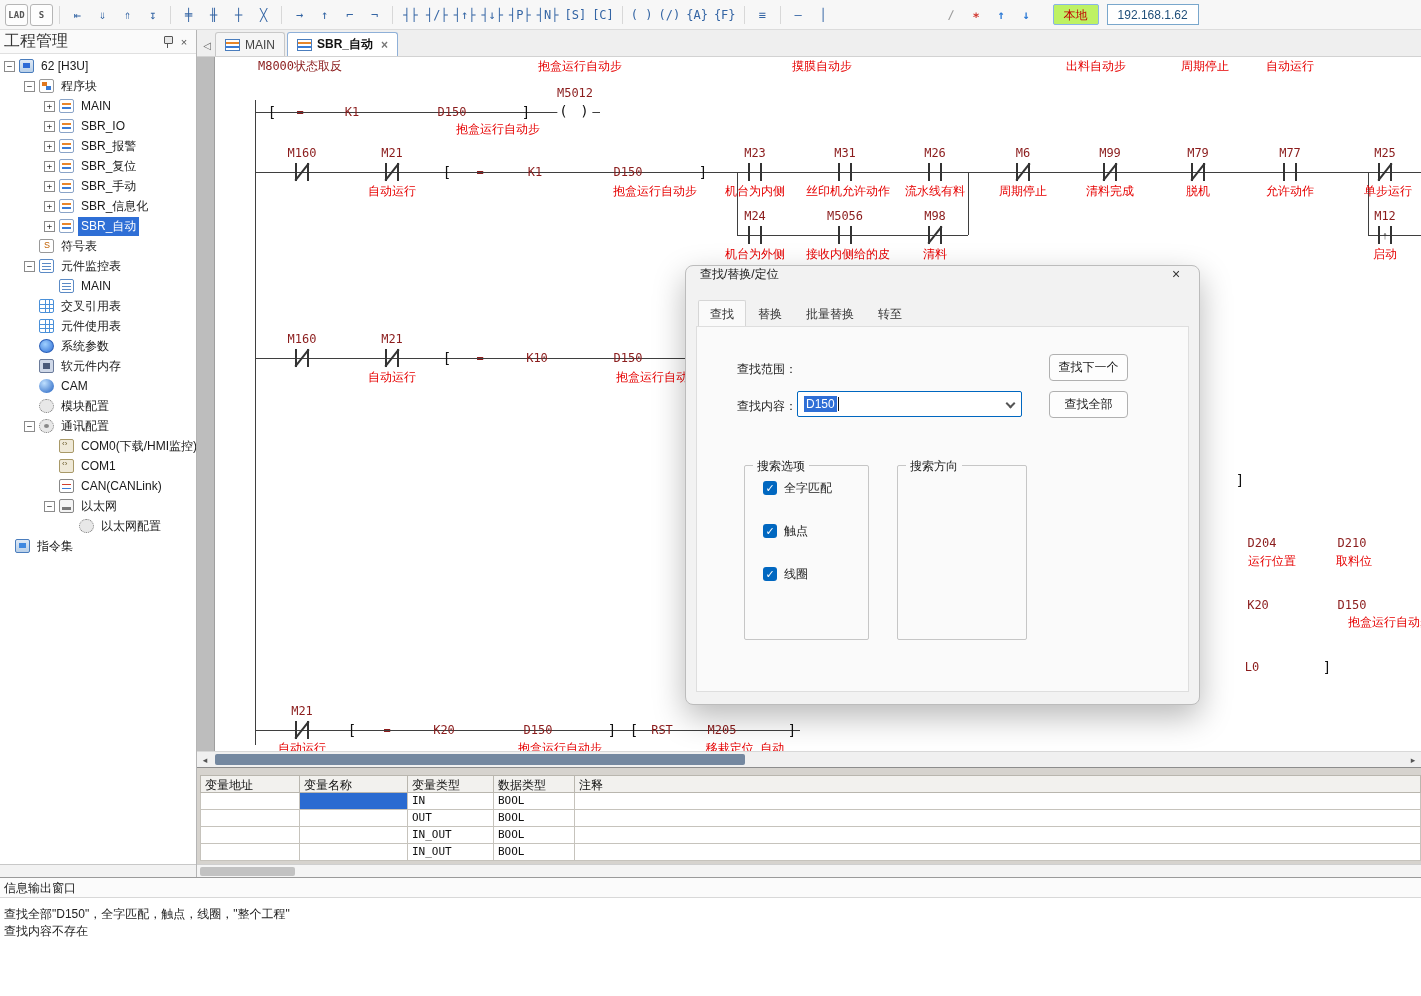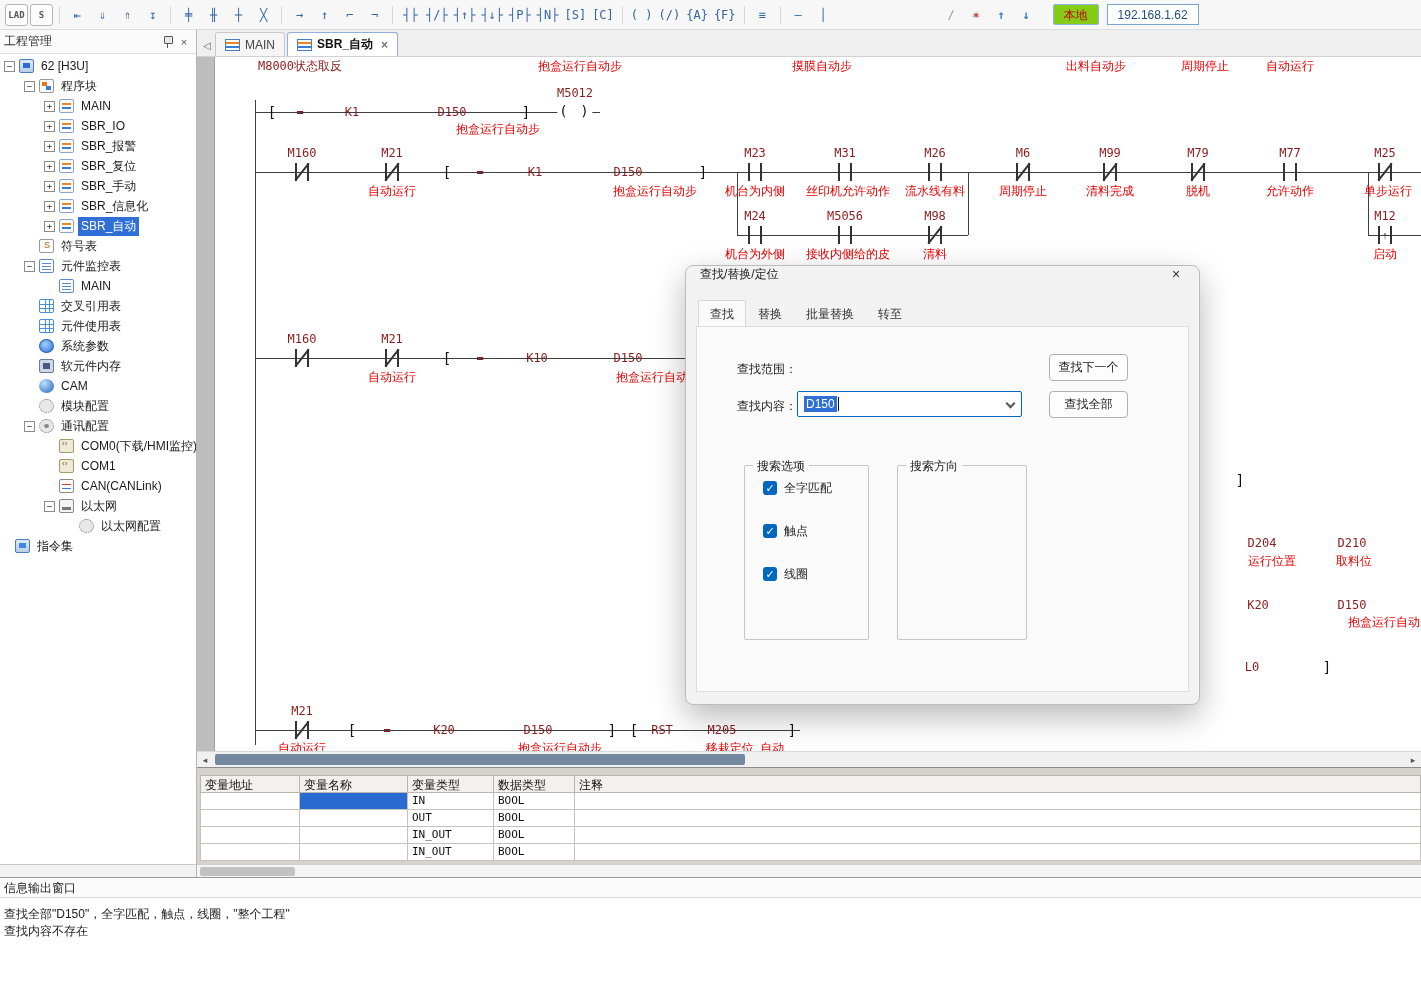--- a/index.html
+++ b/index.html
@@ -12,31 +12,31 @@
   border-bottom:1px solid #dcdcdc;display:flex;align-items:center;padding:0 4px}
 #tb-groups{display:flex;align-items:center}
 .tb-btn{display:inline-flex;align-items:center;justify-content:center;min-width:23px;height:22px;
   padding:0 2px;margin:0 1px;border-radius:3px;color:#3465a4;
   font-family:"DejaVu Sans Mono","Liberation Mono",monospace;font-size:12px;cursor:pointer}
 .tb-btn.boxed{border:1px solid #b5b5b5;background:#fdfdfd;color:#555;font-size:9px;font-weight:bold}
 .tb-btn.red{color:#d0342c;font-weight:bold}
 .tb-btn.blue{color:#2e7bd6;font-weight:bold}
 .tb-btn.dim{color:#999}
 .tb-sep{width:1px;height:18px;background:#d8d8d8;margin:0 5px}
-#local-btn{height:21px;margin-left:14px;padding:2px 10px;border:1px solid #8ab4e8;background:#84cc16;
+#local-btn{height:21px;margin-left:14px;padding:2px 10px;border:1px solid #8ab4e8;background:#bef264;
   color:#c00000;font-size:12px;border-radius:2px;font-family:inherit;cursor:pointer}
 #ip-box{height:21px;margin-left:8px;padding:2px 10px;border:1px solid #79a7cc;background:#fff;
   color:#1f4e79;font-size:12px;display:flex;align-items:center}
 
 
 #left-panel{position:absolute;left:0;top:30px;width:197px;height:847px;background:#fff;
   border-right:1px solid #b5b5b5;overflow:hidden}
 .panel-header{height:24px;display:flex;align-items:center;padding:0 4px;
   border-bottom:1px solid #e0e0e0;background:#fafafa}
-.panel-title{flex:1;font-size:12px;color:#333}
+.panel-title{flex:1;font-size:16px;color:#333}
 .ph-btn{width:16px;height:16px;display:flex;align-items:center;justify-content:center;
   color:#555;font-size:11px;cursor:pointer;position:relative}
 .pin::before{content:"";position:absolute;left:4px;top:2px;width:7px;height:6px;
   border:1px solid #555;border-radius:1px;background:#e8e8e8}
 .pin::after{content:"";position:absolute;left:7px;top:9px;width:1px;height:5px;background:#555}
 #tree{position:absolute;top:26px;left:0;right:0;bottom:14px;overflow:hidden}
 .tree-row{height:20px;display:flex;align-items:center;white-space:nowrap;cursor:pointer}
 .exp{width:11px;height:11px;border:1px solid #8c8c8c;background:#fff;display:inline-flex;
   align-items:center;justify-content:center;font-size:9px;line-height:9px;color:#333;
   margin-right:4px;flex:none;font-family:"DejaVu Sans Mono",monospace}

